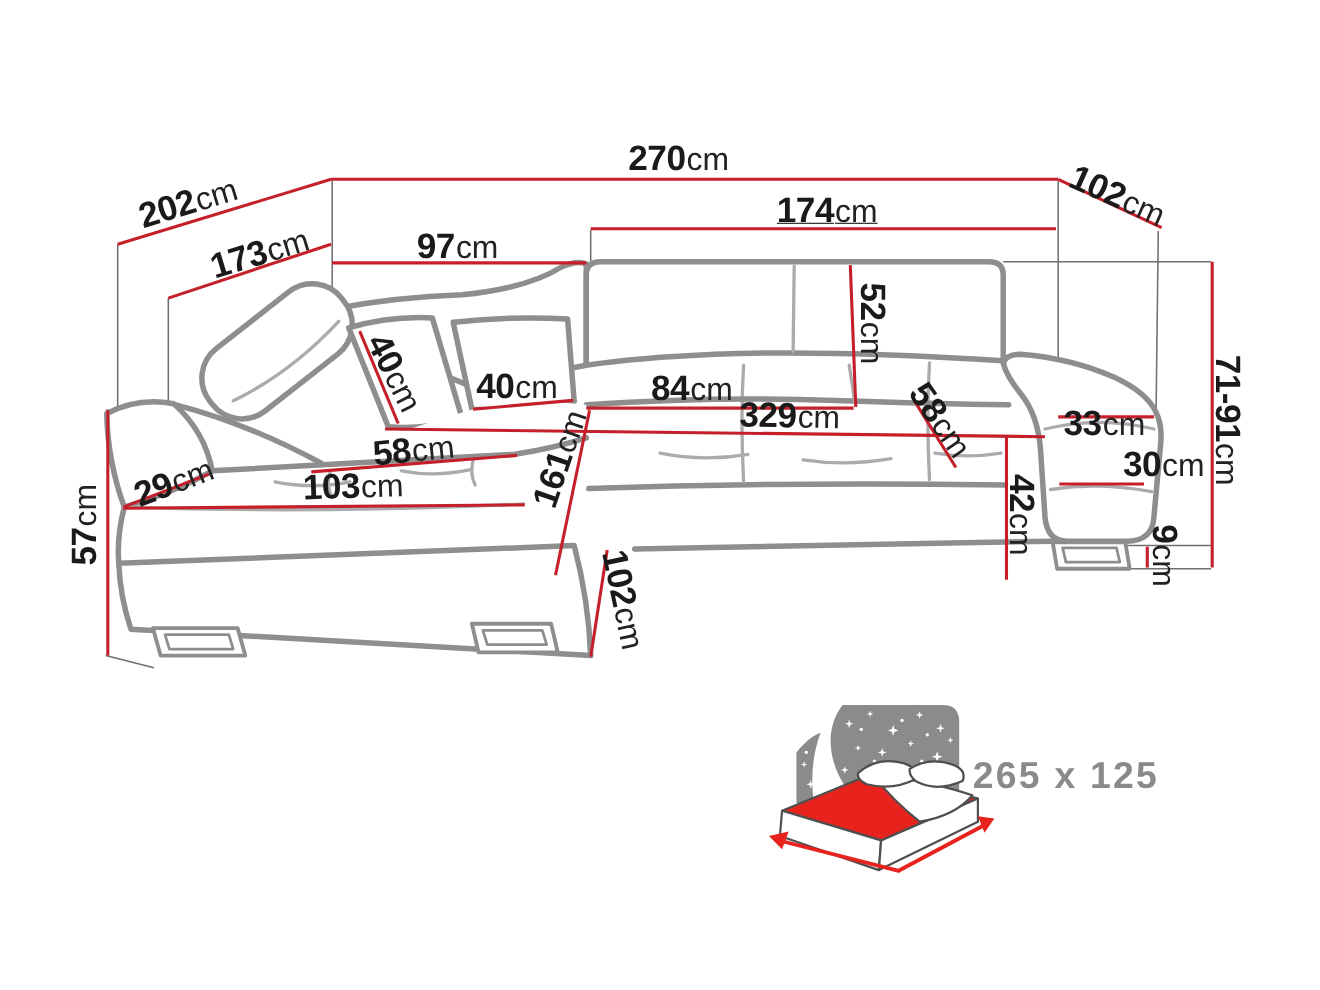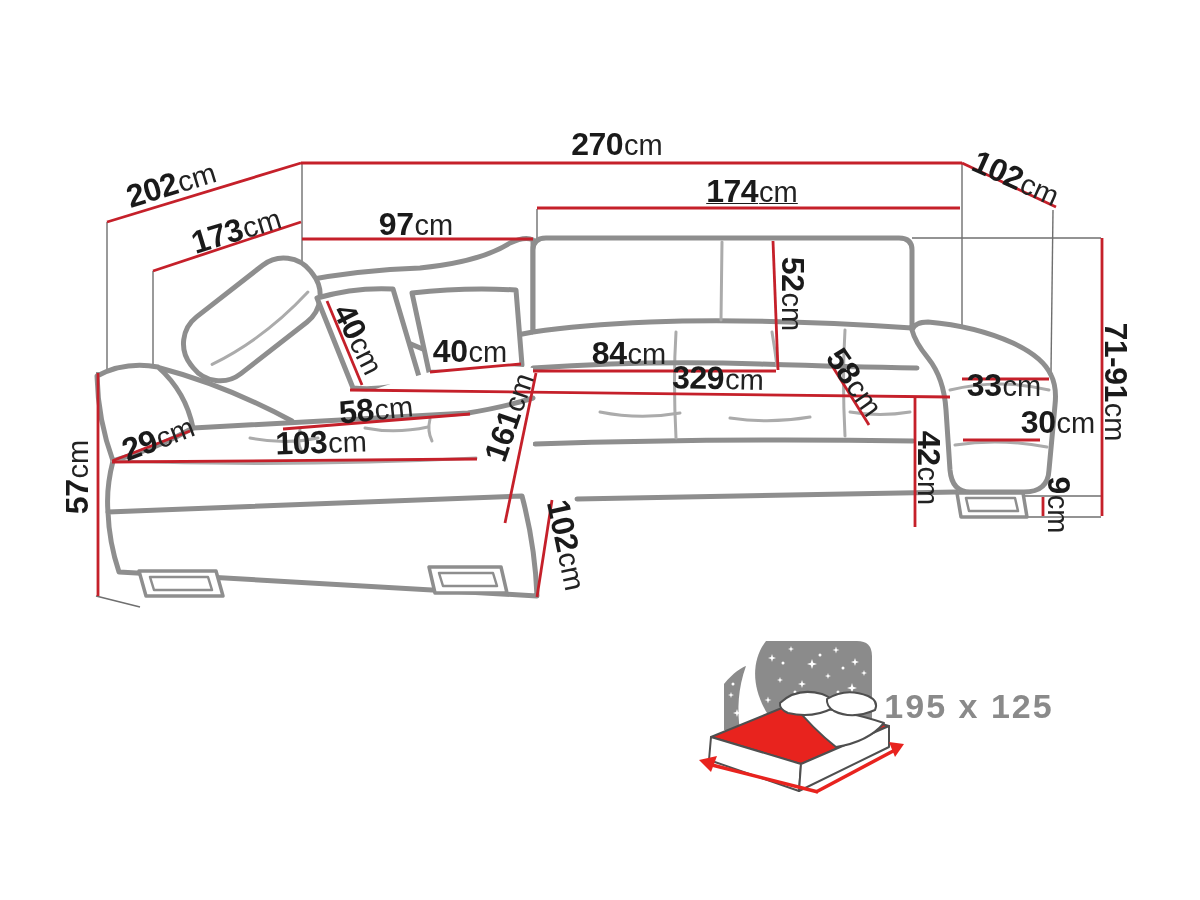--- a/index.html
+++ b/index.html
@@ -191,15 +191,15 @@
       <div class="dim-label" style="left: 509px; top: 417px; transform: translate(-50%, -50%) rotate(-71deg);"><span class="num">161</span><span class="unit">cm</span></div>
       <div class="dim-label" style="left: 77px; top: 477px; transform: translate(-50%, -50%) rotate(-90deg);"><span class="num">57</span><span class="unit">cm</span></div>
       <div class="dim-label" style="left: 567px; top: 545px; transform: translate(-50%, -50%) rotate(78deg);"><span class="num">102</span><span class="unit">cm</span></div>
       <div class="dim-label" style="left: 929px; top: 468px; transform: translate(-50%, -50%) rotate(90deg);"><span class="num">42</span><span class="unit">cm</span></div>
       <div class="dim-label" style="left: 1004px; top: 385px; transform: translate(-50%, -50%) rotate(0deg);"><span class="num">33</span><span class="unit">cm</span></div>
       <div class="dim-label" style="left: 1058px; top: 422px; transform: translate(-50%, -50%) rotate(0deg);"><span class="num">30</span><span class="unit">cm</span></div>
       <div class="dim-label" style="left: 1059px; top: 505px; transform: translate(-50%, -50%) rotate(90deg);"><span class="num">9</span><span class="unit">cm</span></div>
       <div class="dim-label" style="left: 1116px; top: 382px; transform: translate(-50%, -50%) rotate(90deg);"><span class="num">71-91</span><span class="unit">cm</span></div>
     </div>
 
-<div id="bed-caption">195 x 125</div>
+<div id="bed-caption">265 x 125</div>
 
 </div>
 
 </body></html>

